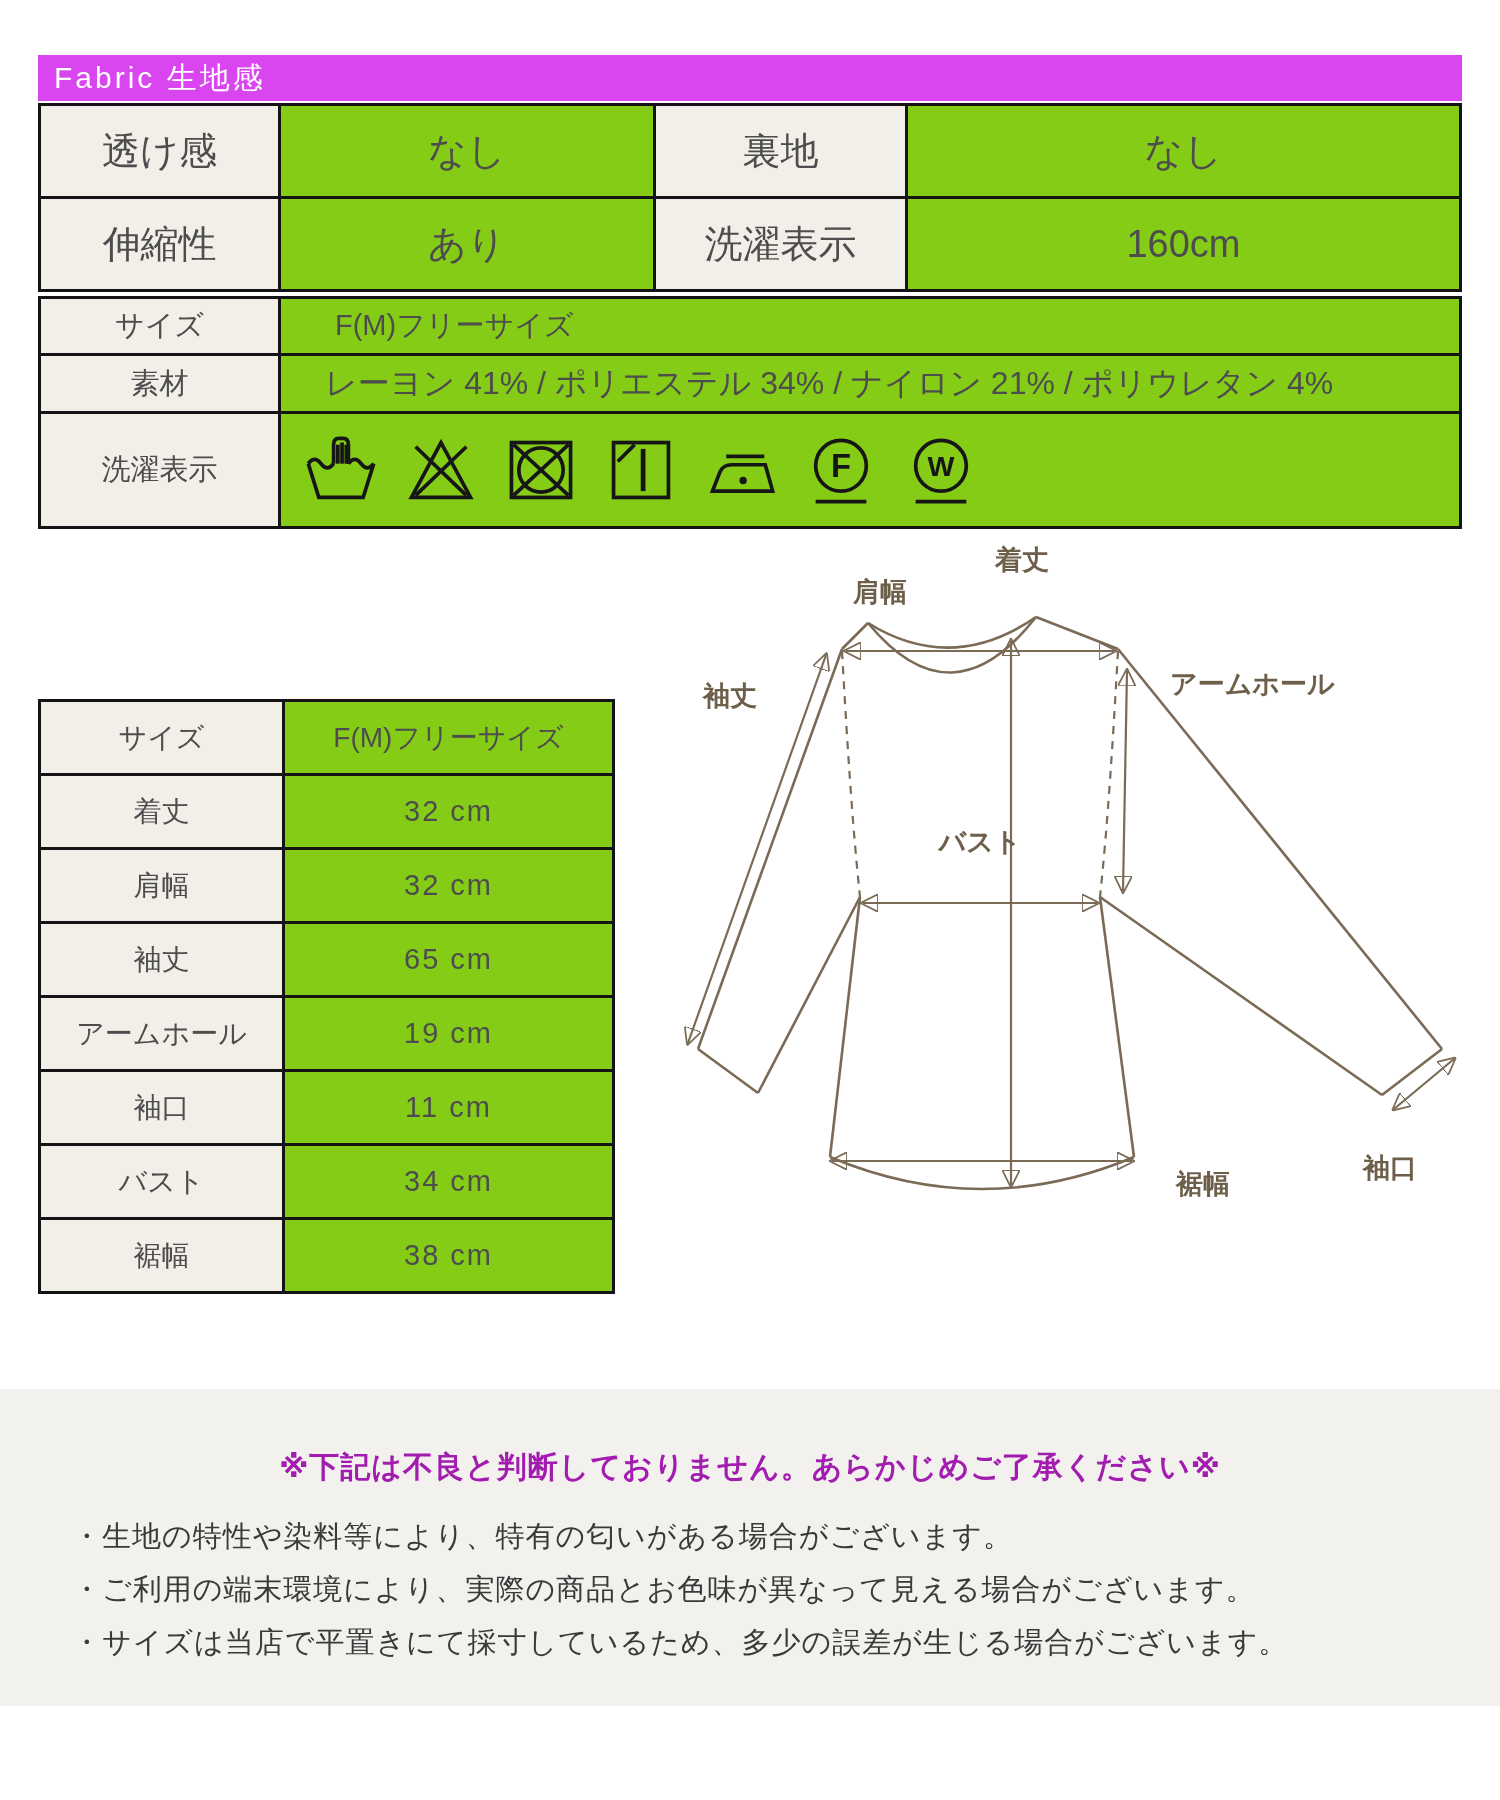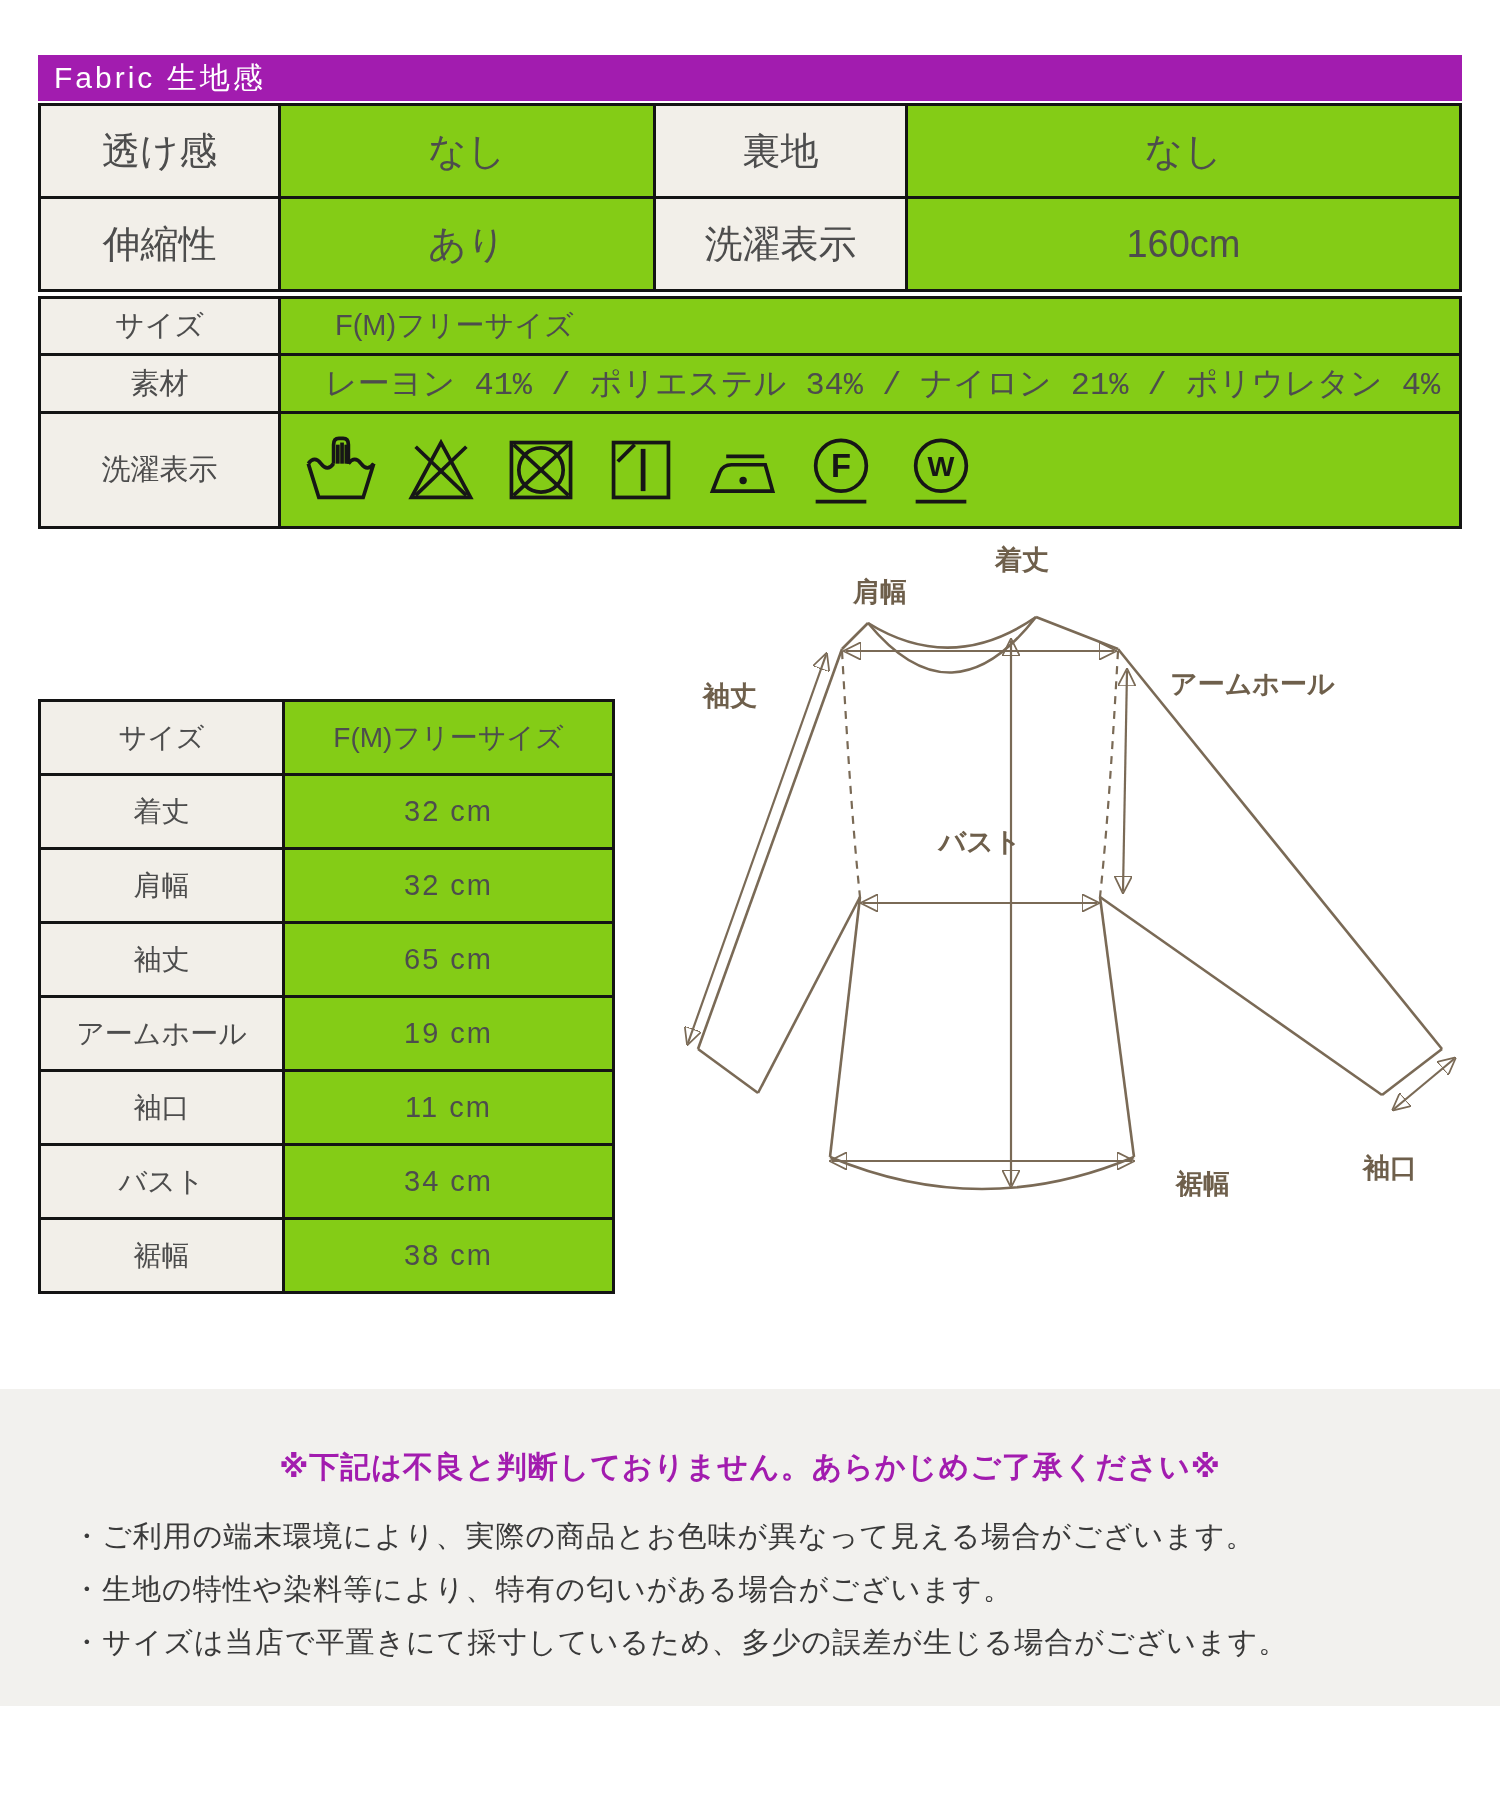--- a/index.html
+++ b/index.html
@@ -5,42 +5,42 @@
   * { box-sizing: border-box; }
   html,body { margin:0; padding:0; }
   body {
     width:1500px; height:1800px;
     background:#ffffff;
     font-family:"Liberation Sans","DejaVu Sans",sans-serif;
     color:#4d4d4d;
   }
   .section-header {
     margin:0 38px; height:46px; line-height:46px;
-    background:#a21caf; color:#ffffff;
+    background:#d946ef; color:#ffffff;
     font-size:30px; letter-spacing:3px; padding-left:16px;
   }
   .hdr1 { margin-top:55px; }
   .hdr2 { margin-top:55px; }
   table { border-collapse:collapse; margin:2px 38px 0; table-layout:fixed; }
   td, th {
     border:3px solid #141414;
     font-weight:normal; color:#4d4d4d;
     text-align:center; vertical-align:middle;
     overflow:hidden; white-space:nowrap;
   }
   th { background:#f2efe9; }
   td { background:#84cc16; }
 
   .fabric-table { width:1424px; }
   .fabric-table tr { height:93px; }
   .fabric-table th, .fabric-table td { font-size:38px; }
 
   .size-table { width:1424px; margin-top:4px; }
   .size-table tr.r1 { height:57px; }
-  .size-table tr.r2 { height:58px;font-family:Liberation Mono, monospace; }
+  .size-table tr.r2 { height:58px; }
   .size-table tr.r3 { height:115px; }
   .size-table th { font-size:29px; }
   .size-table td { text-align:left; padding-left:54px; font-size:29px; }
   .size-table tr.r2 td { font-size:32px; padding-left:44px; }
 
   .care-icons { display:flex; align-items:center; gap:24px; }
   .care-icons svg { flex:0 0 auto; }
 
   .lower { position:relative; height:775px; }
   .meas-table { position:absolute; left:38px; top:170px; width:577px; margin:0; }
@@ -274,18 +274,18 @@
       <text x="100" y="176" text-anchor="middle">袖丈</text>
       <text x="540" y="164" text-anchor="start">アームホール</text>
       <text x="350" y="322" text-anchor="middle">バスト</text>
       <text x="760" y="648" text-anchor="middle">袖口</text>
       <text x="546" y="664" text-anchor="start">裾幅</text>
     </svg>
   </div>
 
   <div class="notes">
     <p class="notes-heading">※下記は不良と判断しておりません。あらかじめご了承ください※</p>
+    <p class="notes-item">・生地の特性や染料等により、特有の匂いがある場合がございます。</p>
     <p class="notes-item">・ご利用の端末環境により、実際の商品とお色味が異なって見える場合がございます。</p>
-    <p class="notes-item">・生地の特性や染料等により、特有の匂いがある場合がございます。</p>
     <p class="notes-item">・サイズは当店で平置きにて採寸しているため、多少の誤差が生じる場合がございます。</p>
   </div>
 
 </div>
 
 </body></html>

